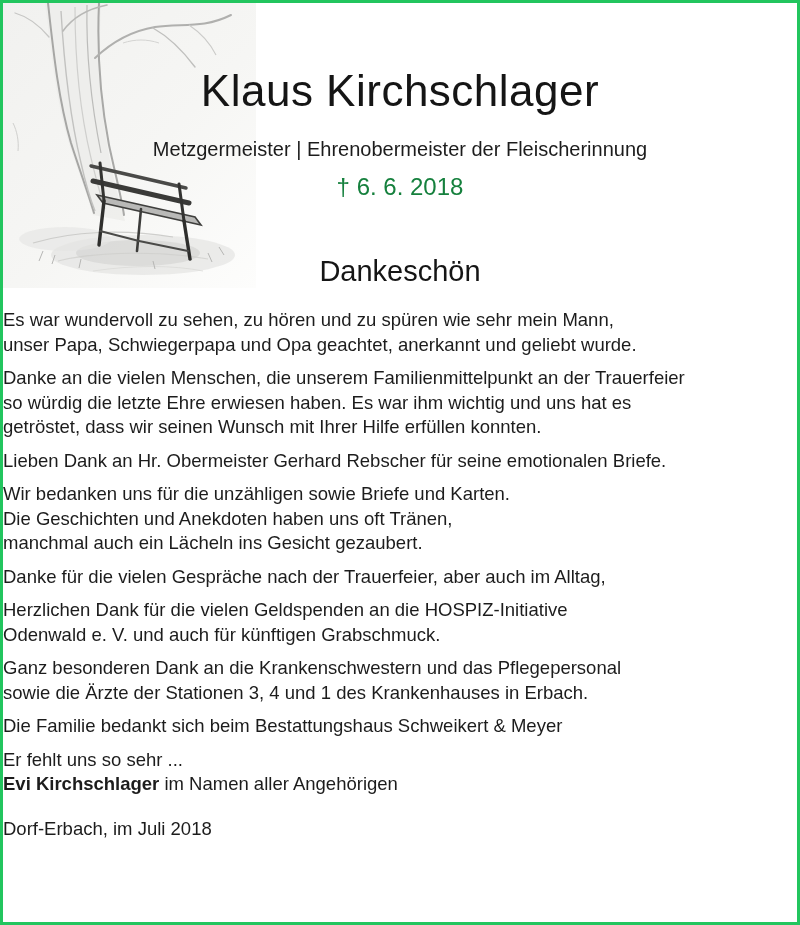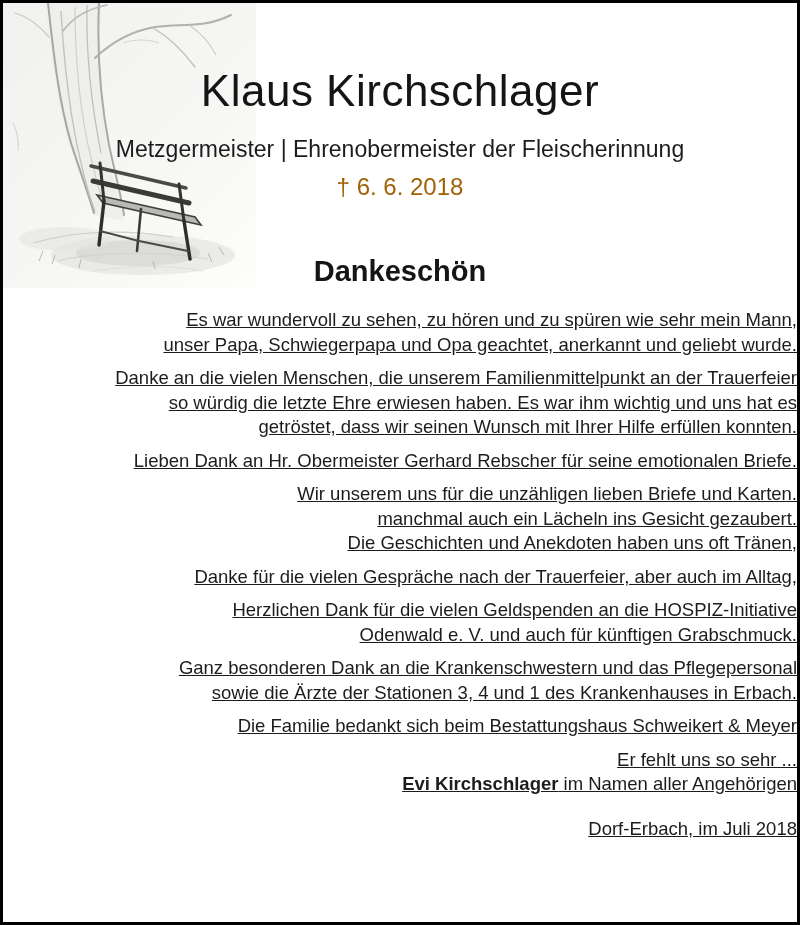--- a/index.html
+++ b/index.html
@@ -1,20 +1,20 @@
 <!DOCTYPE html>
 <html><head>
 <meta charset="utf-8">
 <style>
   html,body{margin:0;padding:0;background:#ffffff;}
   .page{
     position:relative;
     width:800px;height:925px;
     box-sizing:border-box;
-    border:3px solid #000000;
+    border:3px solid #22c55e;
     background:#ffffff;
     font-family:"Liberation Sans", sans-serif;
     color:#1a1a1a;
     overflow:hidden;
   }
 
   
   .sketch{
     position:absolute; left:0; top:0;
     width:253px; height:285px;
@@ -25,38 +25,38 @@
   
   .title{
     position:absolute; top:63px; left:0; width:100%;
     text-align:center;
     font-size:44px; line-height:50px; font-weight:400;
     letter-spacing:0.5px; color:#151515;
   }
   .subtitle{
     position:absolute; top:133px; left:0; width:100%;
     text-align:center;
-    font-size:23px; line-height:27px; color:#1c1c1c;
+    font-size:20px; line-height:27px; color:#1c1c1c;
   }
   .death-date{
     position:absolute; top:170px; left:0; width:100%;
     text-align:center;
-    font-size:24px; line-height:28px; color:#a16207;
+    font-size:24px; line-height:28px; color:#15803d;
   }
   .heading{
     position:absolute; top:252px; left:0; width:100%;
     text-align:center;
-    font-size:29px; line-height:33px; font-weight:700; color:#151515;
+    font-size:29px; line-height:33px; font-weight:400; color:#151515;
   }
 
   
   .body-text{
     position:absolute; top:305px; left:0; width:100%;
-    text-align:right;
-    font-size:18.5px; line-height:24.5px; color:#1c1c1c;text-decoration:underline;
+    text-align:left;
+    font-size:18.5px; line-height:24.5px; color:#1c1c1c;
   }
   .para{ margin:0 0 9px 0; }
   .line{ white-space:nowrap; }
   .signoff{ margin:8px 0 0 0; }
   .bold{ font-weight:700; }
   .place-date{ margin:20px 0 8px 0; }
 </style>
 </head>
 <body>
 
@@ -129,23 +129,23 @@
       <div class="line">Danke an die vielen Menschen, die unserem Familienmittelpunkt an der Trauerfeier</div>
       <div class="line">so würdig die letzte Ehre erwiesen haben. Es war ihm wichtig und uns hat es</div>
       <div class="line">getröstet, dass wir seinen Wunsch mit Ihrer Hilfe erfüllen konnten.</div>
     </div>
 
     <div class="para">
       <div class="line">Lieben Dank an Hr. Obermeister Gerhard Rebscher für seine emotionalen Briefe.</div>
     </div>
 
     <div class="para">
-      <div class="line">Wir unserem uns für die unzähligen lieben Briefe und Karten.</div>
+      <div class="line">Wir bedanken uns für die unzähligen sowie Briefe und Karten.</div>
+      <div class="line">Die Geschichten und Anekdoten haben uns oft Tränen,</div>
       <div class="line">manchmal auch ein Lächeln ins Gesicht gezaubert.</div>
-      <div class="line">Die Geschichten und Anekdoten haben uns oft Tränen,</div>
     </div>
 
     <div class="para">
       <div class="line">Danke für die vielen Gespräche nach der Trauerfeier, aber auch im Alltag,</div>
     </div>
 
     <div class="para">
       <div class="line">Herzlichen Dank für die vielen Geldspenden an die HOSPIZ-Initiative</div>
       <div class="line">Odenwald e. V. und auch für künftigen Grabschmuck.</div>
     </div>

